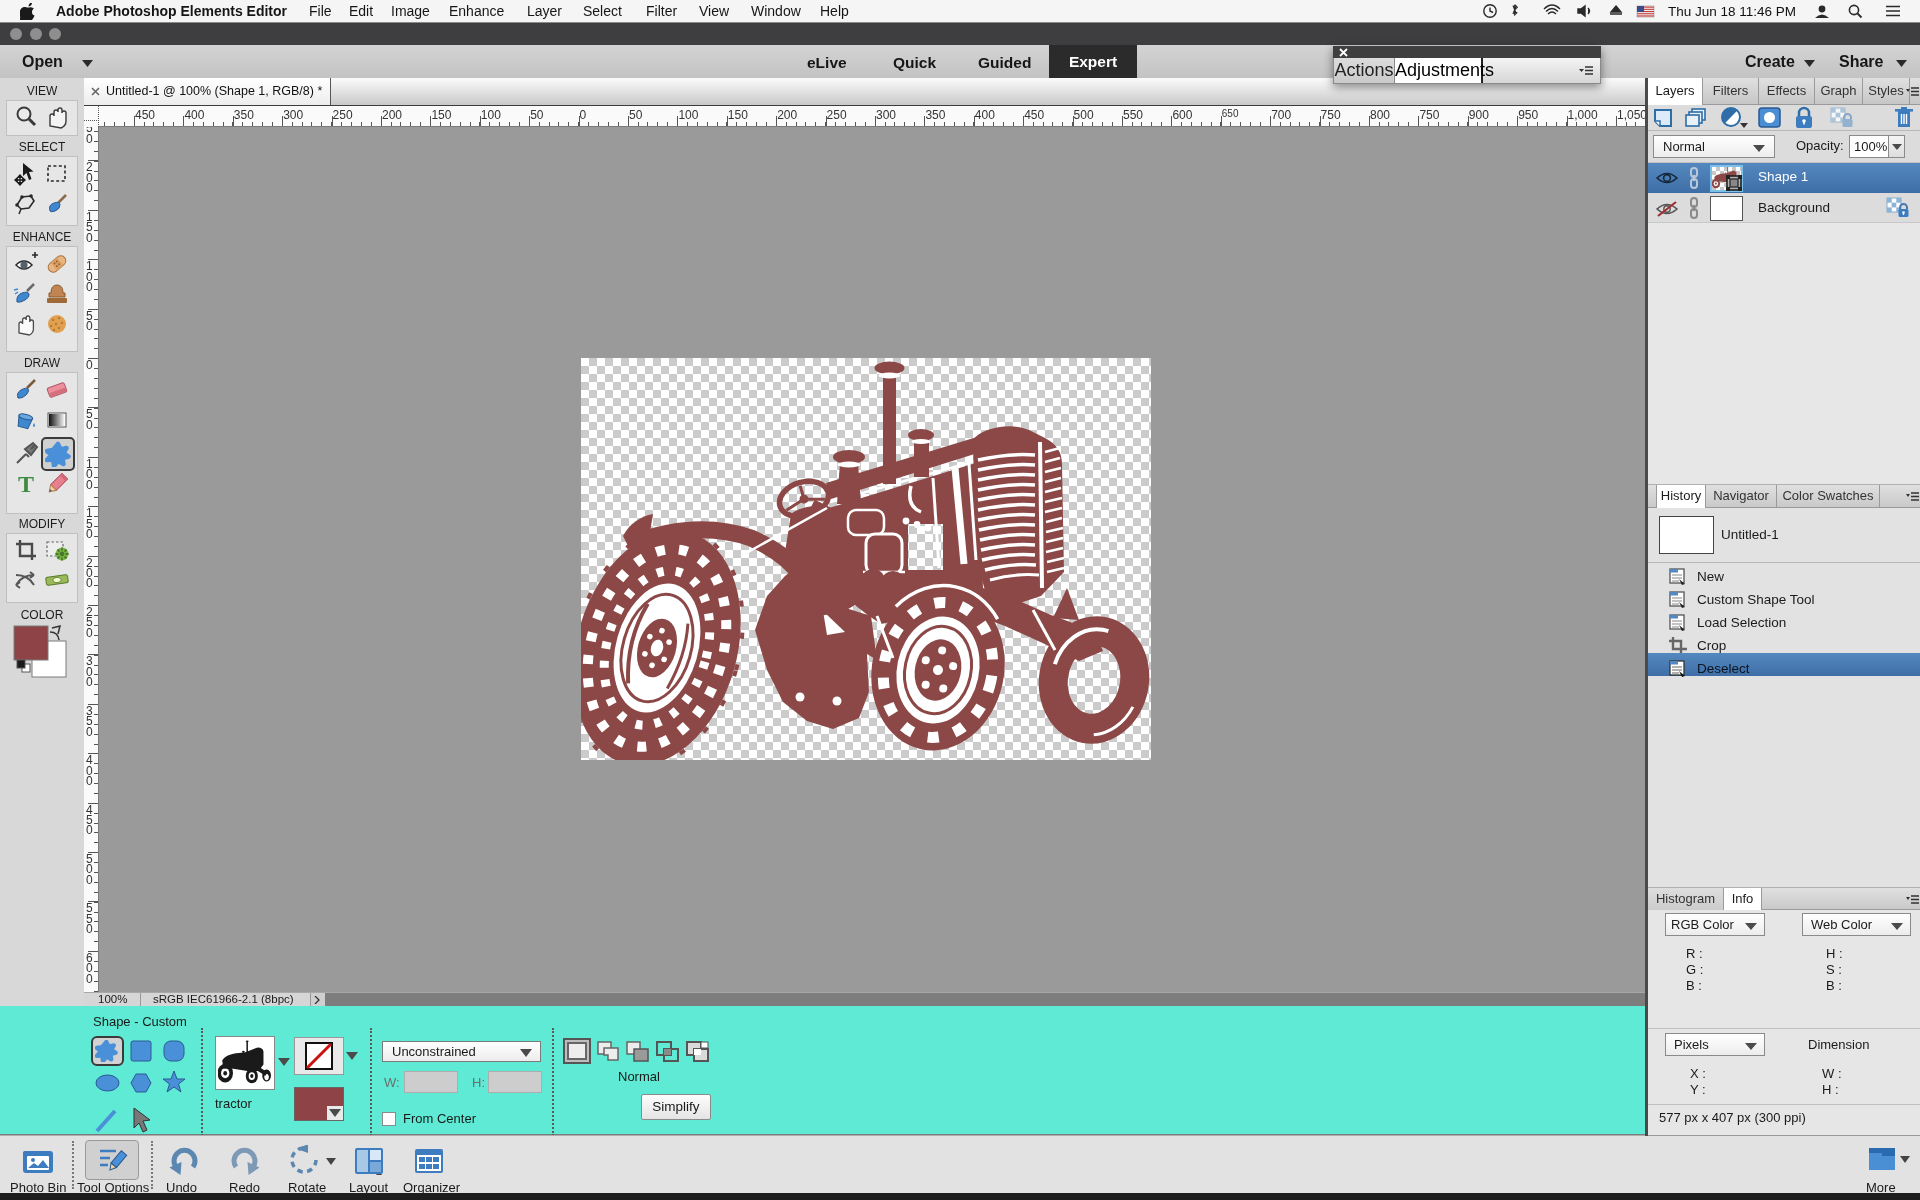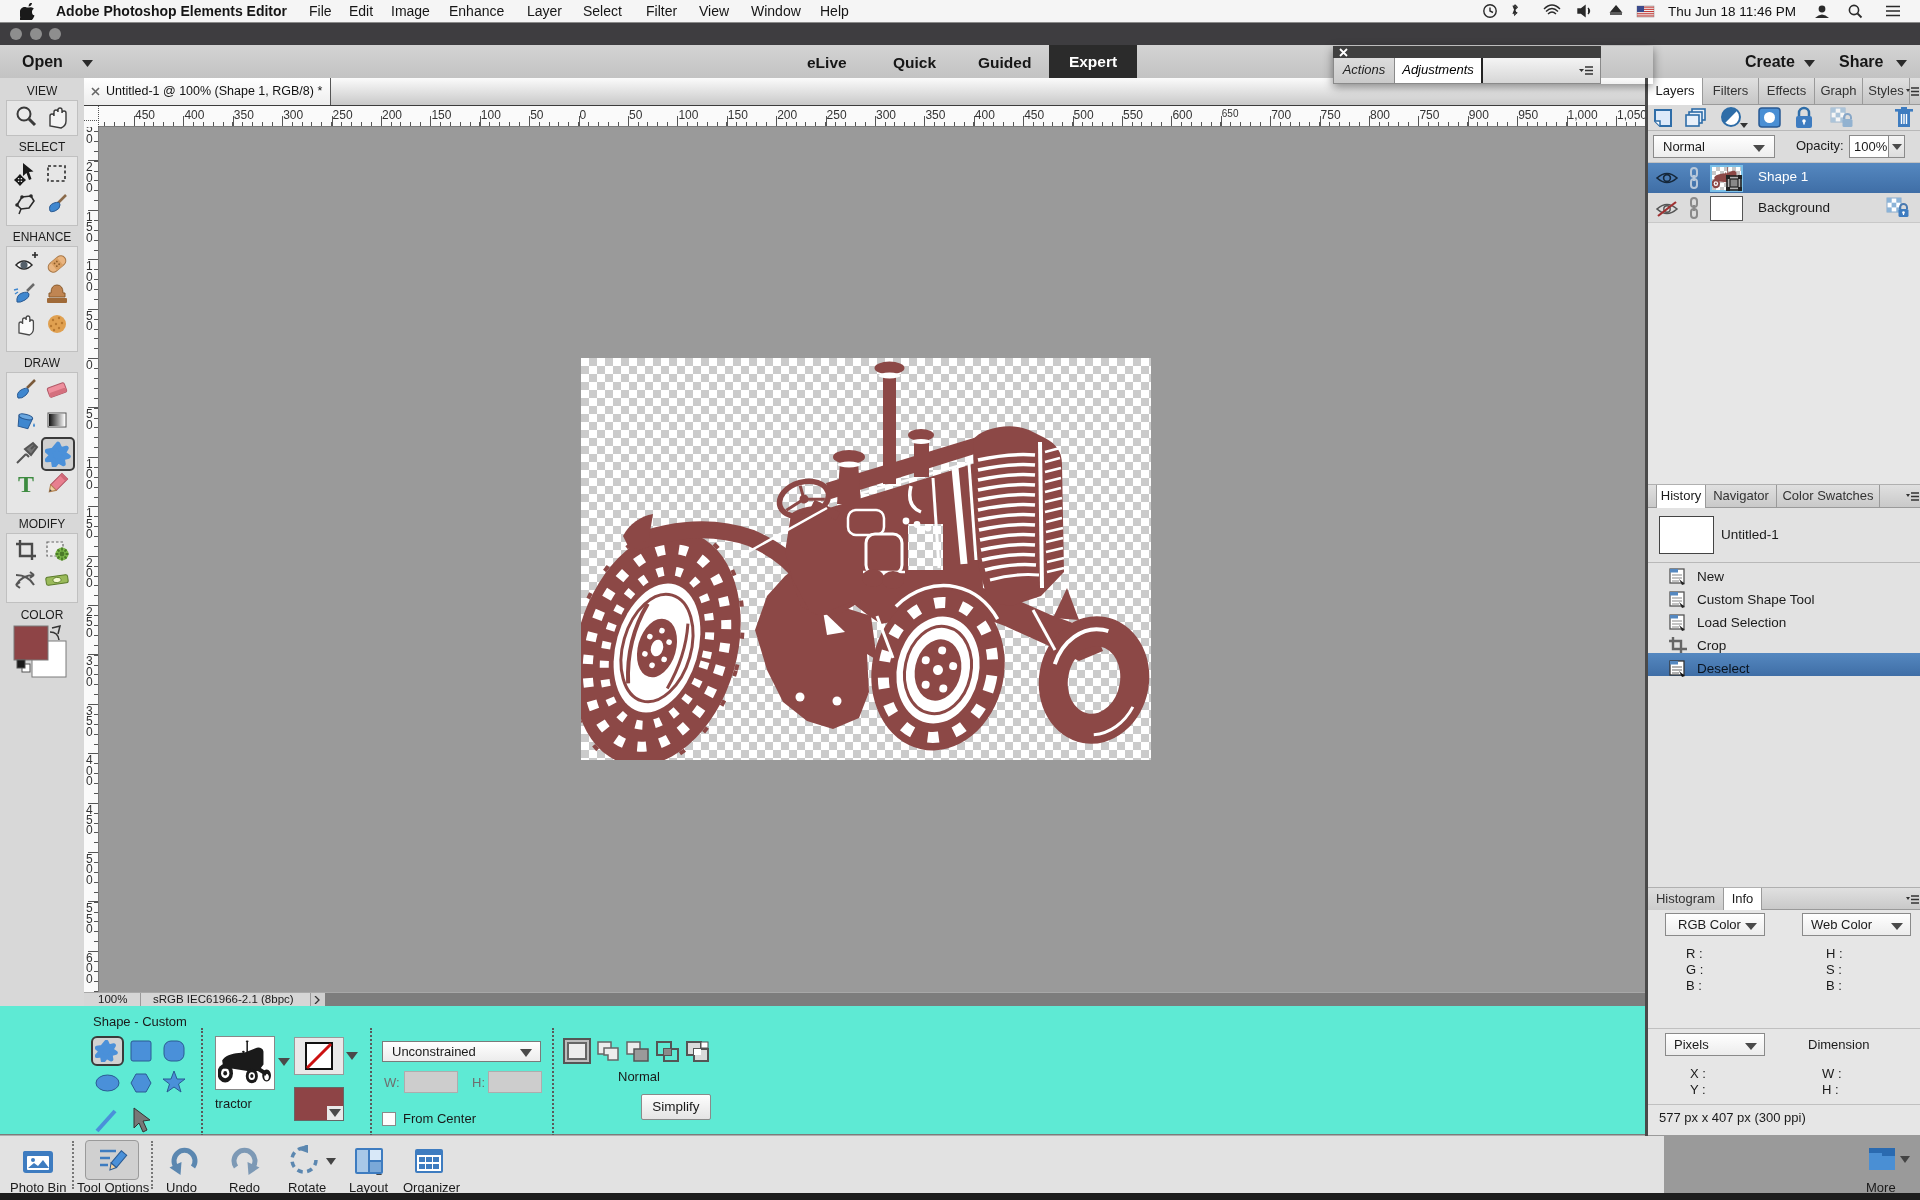--- a/index.html
+++ b/index.html
@@ -543,21 +543,21 @@
       <rect x="1" y="1" width="14" height="13" fill="#dadada" stroke="#555" stroke-width="2"></rect>
       <rect x="8" y="8" width="14" height="12" fill="#dadada" stroke="#555" stroke-width="2"></rect>
       <rect x="8" y="8" width="7" height="6" fill="#fff"></rect>
       <rect x="15" y="1" width="7" height="6" fill="#fff" stroke="#555" stroke-width="1"></rect>
     </svg>
   <span class="abs" style="left:618px;top:63px;">Normal</span>
   <div class="abs" style="left:641px;top:88px;width:70px;height:26px;background:linear-gradient(#fdfdfd,#e4e4e4);border:1px solid #8a8a8a;border-radius:2px;box-sizing:border-box;text-align:center;">
     <span style="line-height:24px;font-size:13.5px;">Simplify</span>
   </div>
 </div>
-<div class="abs" style="left:0;top:1135px;width:1664px;height:58px;background:#e2e2e2;border-top:1px solid #aeaeae;box-sizing:border-box;font-size:13px;color:#1a1a1a;">
+<div class="abs" style="left:0;top:1135px;width:1920px;height:58px;background:#e2e2e2;border-top:1px solid #aeaeae;box-sizing:border-box;font-size:13px;color:#1a1a1a;">
   <svg class="abs" style="left:22px;top:11px;" width="32" height="28">
       <rect x="1" y="4" width="30" height="22" rx="3" fill="#3e7cc0"></rect>
       <rect x="1" y="4" width="12" height="5" rx="2" fill="#3e7cc0"></rect>
       <rect x="5" y="9" width="22" height="14" rx="1" fill="#fff"></rect>
       <circle cx="11" cy="13" r="2" fill="#3e7cc0"></circle>
       <path d="M6 21 l6-5 4 3 5-6 6 8 z" fill="#3e7cc0"></path>
     </svg>
   <span class="abs" style="left:10px;top:44px;">Photo Bin</span>
   <div class="abs" style="left:72px;top:5px;width:1px;height:48px;border-left:2px dotted #777;"></div>
   <div class="abs" style="left:85px;top:4px;width:54px;height:40px;background:#d0d0d0;border:1px solid #9a9a9a;border-radius:4px;box-sizing:border-box;"></div>
@@ -816,21 +816,21 @@
   <div class="abs" style="left:0;top:809px;width:272px;height:23px;background:linear-gradient(#e0e0e0,#c9c9c9);border-bottom:1px solid #9a9a9a;border-top:1px solid #b0b0b0;box-sizing:border-box;">
     <div class="abs" style="left:0;top:0;width:76px;height:22px;background:linear-gradient(#dedede,#cccccc);border-right:1px solid #9a9a9a;text-align:center;line-height:21px;box-sizing:border-box;color:#333;">Histogram</div>
     <div class="abs" style="left:76px;top:0;width:38px;height:22px;background:#fff;border-right:1px solid #9a9a9a;text-align:center;line-height:21px;box-sizing:border-box;">Info</div>
     <svg class="abs" style="left:258px;top:7px;" width="13" height="10">
         <path d="M0 2 l4 0 -2 3 z" fill="#333"></path>
         <path d="M5 1 h8 M5 4.5 h8 M5 8 h8" stroke="#333" stroke-width="1.5"></path>
       </svg>
   </div>
   <div class="abs" style="left:0;top:832px;width:272px;height:226px;background:#e6e6e6;border-bottom:1px solid #9a9a9a;box-sizing:border-box;">
     <div class="abs" style="left:17px;top:3px;width:100px;height:23px;background:linear-gradient(#ffffff,#ececec);border:1px solid #8a8a8a;box-sizing:border-box;">
-      <span class="abs" style="left:12px;top:3px;">RGB Color</span>
+      <span class="abs" style="left:5px;top:3px;">RGB Color</span>
       <svg class="abs" style="right:7px;top:9px;" width="12" height="7">
           <path d="M0 0 h12 l-6 7 z" fill="#4a4a4a"></path>
         </svg>
     </div>
     <div class="abs" style="left:154px;top:3px;width:109px;height:23px;background:linear-gradient(#ffffff,#ececec);border:1px solid #8a8a8a;box-sizing:border-box;">
       <span class="abs" style="left:8px;top:3px;">Web Color</span>
       <svg class="abs" style="right:7px;top:9px;" width="12" height="7">
           <path d="M0 0 h12 l-6 7 z" fill="#4a4a4a"></path>
         </svg>
     </div>
@@ -849,21 +849,21 @@
     </div>
     <span class="abs" style="left:160px;top:127px;">Dimension</span>
     <span class="abs" style="left:42px;top:156px;">X :</span>
     <span class="abs" style="left:42px;top:172px;">Y :</span>
     <span class="abs" style="left:174px;top:156px;">W :</span>
     <span class="abs" style="left:174px;top:172px;">H :</span>
     <div class="abs" style="left:0;top:194px;width:272px;height:1px;background:#c0c0c0;"></div>
     <span class="abs" style="left:11px;top:200px;">577 px x 407 px (300 ppi)</span>
   </div>
 </div>
-<div class="abs" style="left:1333px;top:46px;width:320px;height:38px;box-shadow:0 3px 9px rgba(0,0,0,0.45);font-size:13px;font-style:italic;">
+<div class="abs" style="left:1333px;top:46px;width:268px;height:38px;box-shadow:0 3px 9px rgba(0,0,0,0.45);font-size:18px;">
   <div class="abs" style="left:0;top:0;width:268px;height:12px;background:#3f3f3f;">
     <svg class="abs" style="left:6px;top:2px;" width="9" height="9">
         <path d="M1 1 L8 8 M8 1 L1 8" stroke="#fff" stroke-width="1.8"></path>
       </svg>
   </div>
   <div class="abs" style="left:0;top:12px;width:268px;height:26px;background:linear-gradient(#f4f4f4,#d6d6d6);border:1px solid #8a8a8a;border-top:none;box-sizing:border-box;">
     <div class="abs" style="left:0;top:0;width:61px;height:25px;background:linear-gradient(#dcdcdc,#cacaca);border-right:1px solid #8a8a8a;text-align:center;line-height:24px;box-sizing:border-box;color:#222;">Actions</div>
     <div class="abs" style="left:61px;top:0;width:88px;height:25px;background:#fff;border-right:2px solid #222;text-align:center;line-height:24px;box-sizing:border-box;">Adjustments</div>
     <svg class="abs" style="left:245px;top:8px;" width="15" height="10">
         <path d="M0 3 l5 0 -2.5 3 z" fill="#333"></path>

